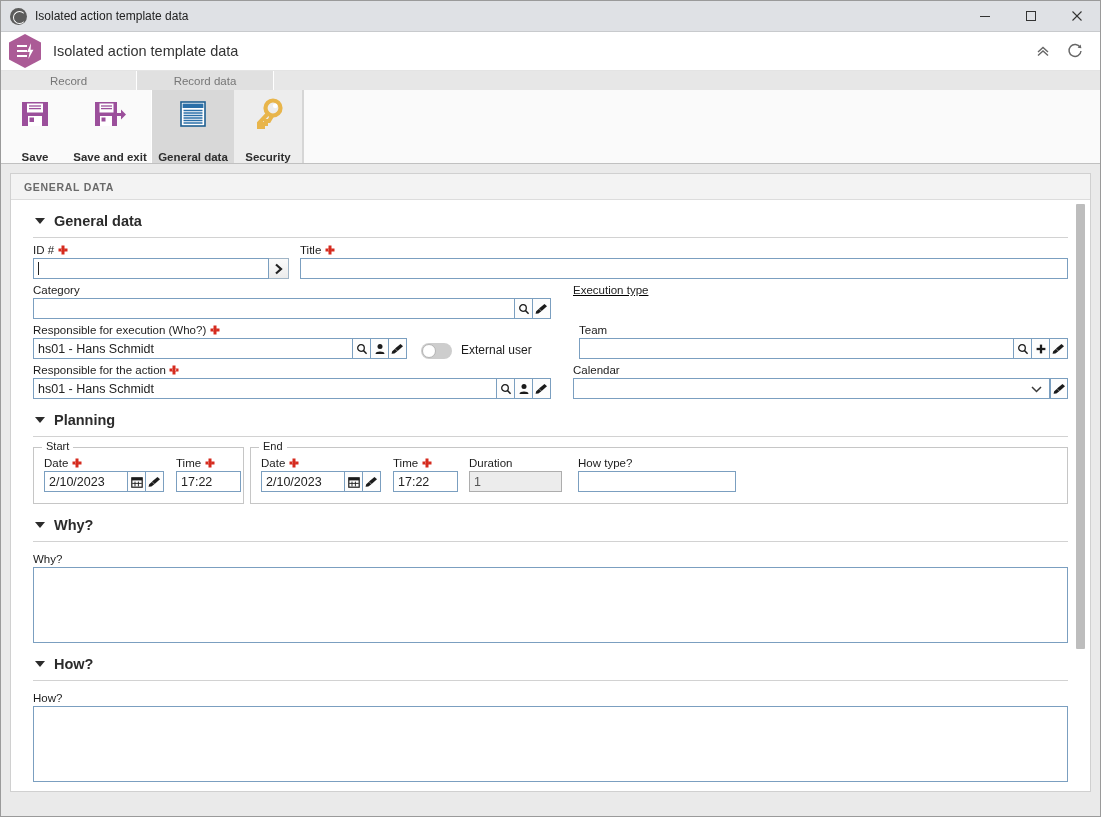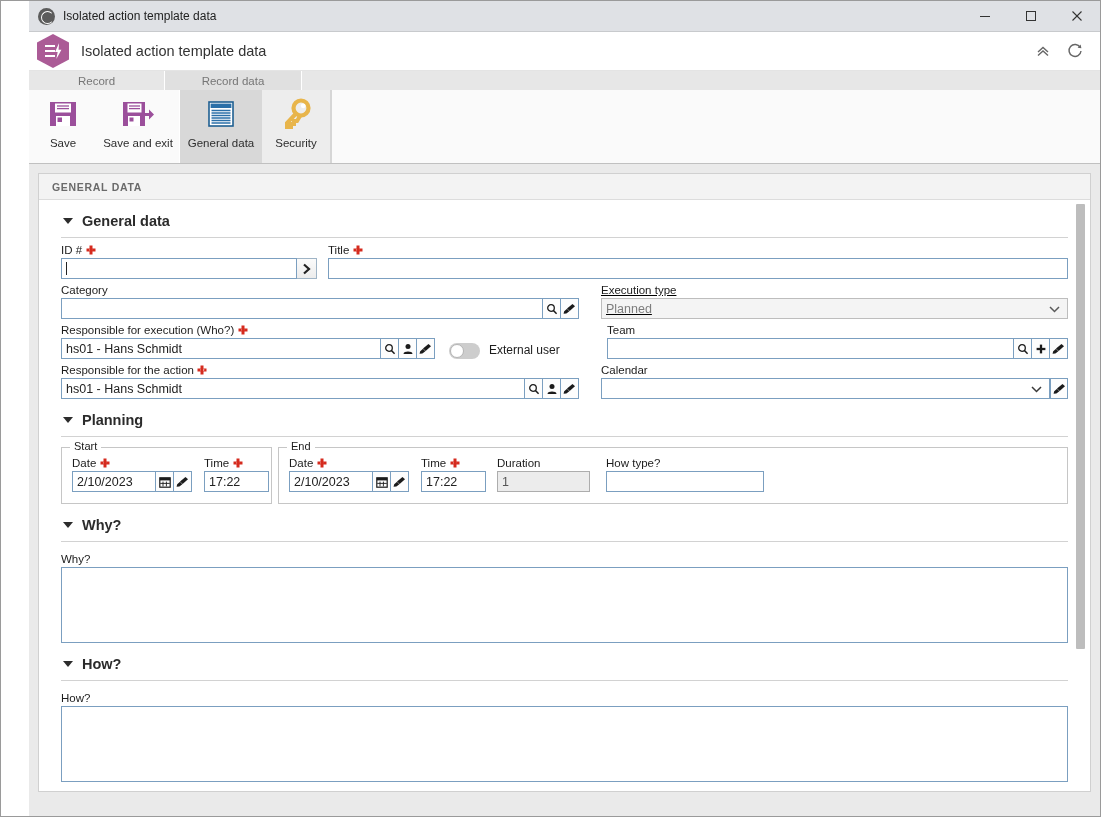--- a/index.html
+++ b/index.html
@@ -8,21 +8,21 @@
     width: 1101px; height: 817px;
     font-family: "Liberation Sans", sans-serif;
     background: #ffffff;
     overflow: hidden;
   }
   .window {
     width: 1101px; height: 817px;
     position: relative;
     background: #ffffff;
     border: 1px solid #9a9a9a;
-    display: flex; flex-direction: column; padding-left: 28px;
+    display: flex; flex-direction: column;
   }
 
   
   .titlebar {
     height: 31px; flex: none;
     background: #dfe1e5;
     display: flex; align-items: center;
     border-bottom: 1px solid #c8cacd;
   }
   .tb-icon {
@@ -111,21 +111,21 @@
   .rgroup.g2 { background: #ededed; border-left: 1px solid #ffffff; border-right:1px solid #d6d6d6;}
   .rgroup.tail { flex:1; border-left: 1px solid #d6d6d6; background:#fafafa;}
   .rbtn {
     width: 68px; height: 100%;
     display: flex; flex-direction: column; align-items: center;
     padding-top: 7px; cursor: default;
   }
   .rbtn.wide { width: 82px; }
   .rbtn.active { background: #d8d8d8; }
   .rbtn-label {
-    font-size: 11.5px; color: #2e2e2e; margin-top: 6px; white-space: nowrap;
+    font-size: 11.5px; color: #2e2e2e; margin-top: 20px; white-space: nowrap; font-weight: bold;
   }
   .ico { width: 34px; height: 34px; flex: none; }
 
   
   .content {
     flex: 1; background: #eaeaea; padding: 9px 9px 0 9px;
     display: flex; flex-direction: column; min-height: 0;
   }
   .panel {
     flex: 1; background: #ffffff; border: 1px solid #d0d0d0;
@@ -438,28 +438,20 @@
                     <path d="M9.5 1 L12 3.2 L6.6 8 L4 5.6 Z" fill="#1b1b1b"></path>
                     <path d="M4 5.8 L6.4 8.2 L3.4 10.6 L0.6 10.8 L1.2 8.2 Z" fill="#1b1b1b"></path>
                   </svg>
               </div>
             </div>
           </div>
           <div class="fg" style="flex:1; margin-left:22px;text-decoration:underline;">
             <div class="fl">
               <span>Execution type</span>
             </div>
-            <div class="sel disabled">
-              <span>Planned</span>
-              <span class="chev">
-                <svg width="11" height="7" viewBox="0 0 11 7">
-                    <polyline points="1,1 5.5,5.5 10,1" fill="none" stroke="#5a5a5a" stroke-width="1.5"></polyline>
-                  </svg>
-              </span>
-            </div>
           </div>
         </div>
 
         <div class="row" style="margin-top:5px;">
           <div style="width:518px; display:flex; align-items:flex-end;">
             <div class="fg" style="width:374px;">
               <div class="fl">
                 <span>Responsible for execution (Who?)</span>
                 <span class="req">
                     <i class="reqdot"></i>

